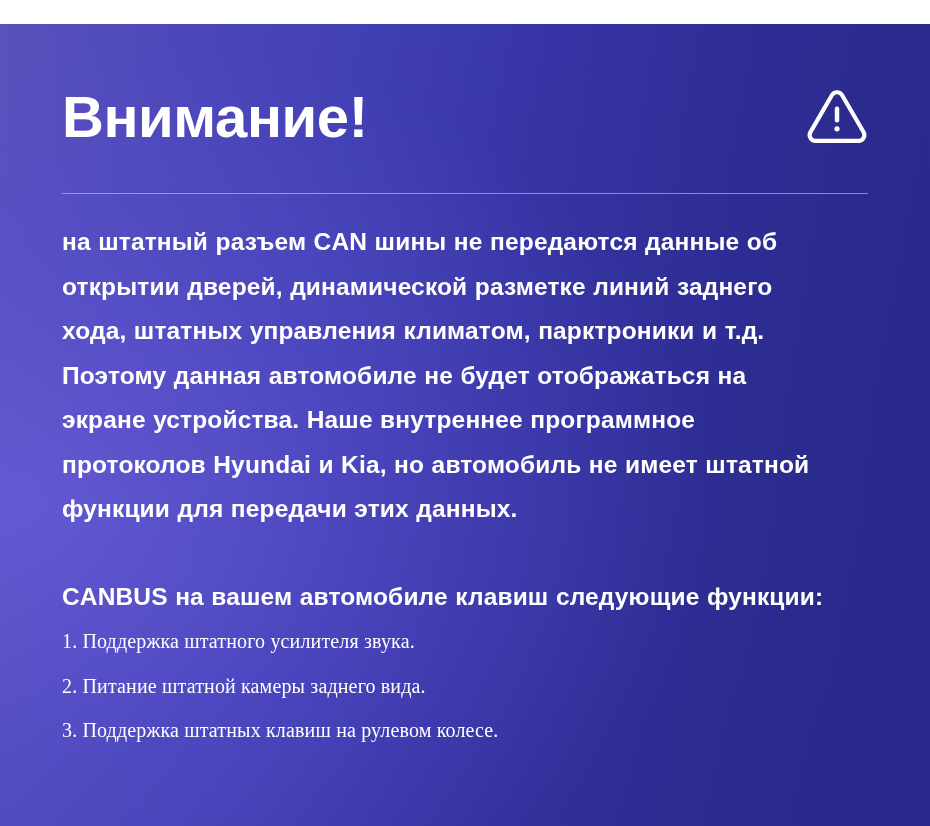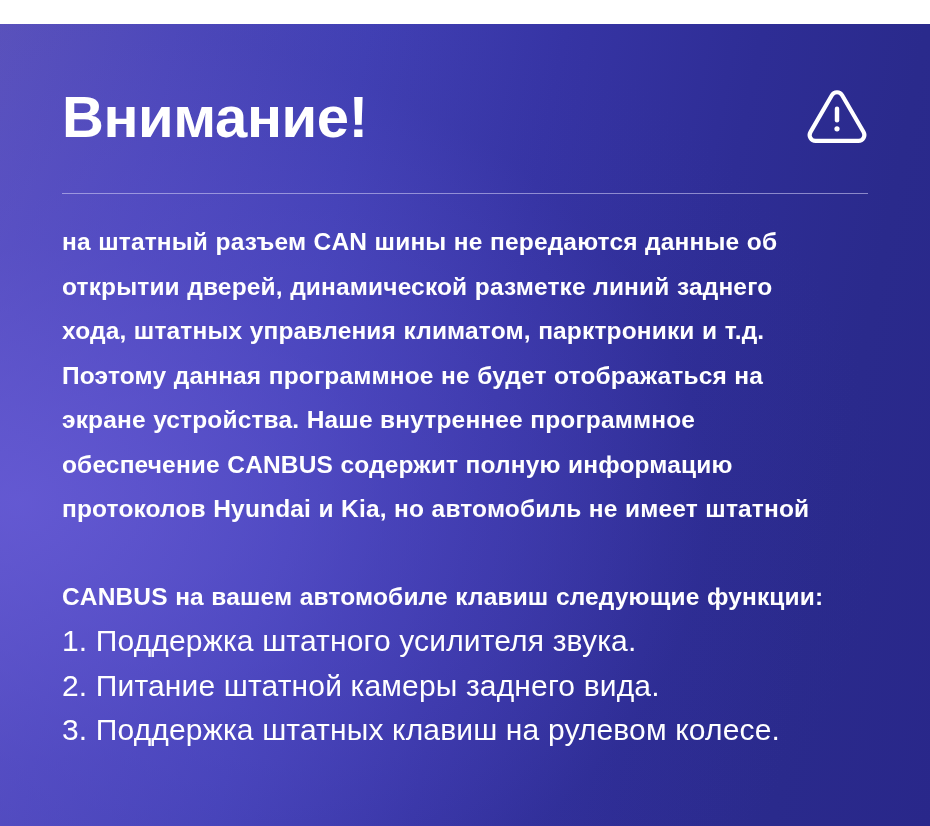--- a/index.html
+++ b/index.html
@@ -87,25 +87,26 @@
   .block-gap {
     height: 43px;
   }
   .list {
     margin: 0;
     padding: 0;
     list-style: none;
   }
   .list-item {
     color: #ffffff;
-    font-size: 30px;
+    font-size: 20px;
     line-height: 44.5px;
     font-weight: 400;
     letter-spacing: 0.15px;
     white-space: nowrap;
+    font-family: Liberation Serif, serif;
   }
 </style>
 </head>
 <body>
 
 <div class="poster">
 
   <div class="header">
     <h1 class="title">Внимание!</h1>
 
@@ -117,24 +118,24 @@
   </div>
 
   <div class="divider"></div>
 
   <div class="content">
 
     <p class="para">
       <span class="para-line">на штатный разъем CAN шины не передаются данные об</span>
       <span class="para-line">открытии дверей, динамической разметке линий заднего</span>
       <span class="para-line">хода, штатных управления климатом, парктроники и т.д.</span>
-      <span class="para-line">Поэтому данная программное не будет отображаться на</span>
+      <span class="para-line">Поэтому данная автомобиле не будет отображаться на</span>
       <span class="para-line">экране устройства. Наше внутреннее программное</span>
-      <span class="para-line">обеспечение CANBUS содержит полную информацию</span>
       <span class="para-line">протоколов Hyundai и Kia, но автомобиль не имеет штатной</span>
+      <span class="para-line">функции для передачи этих данных.</span>
     </p>
 
     <div class="block-gap"></div>
 
     <p class="para">
       <span class="para-line">CANBUS на вашем автомобиле клавиш следующие функции:</span>
     </p>
 
     <ul class="list">
       <li class="list-item">1. Поддержка штатного усилителя звука.</li>

